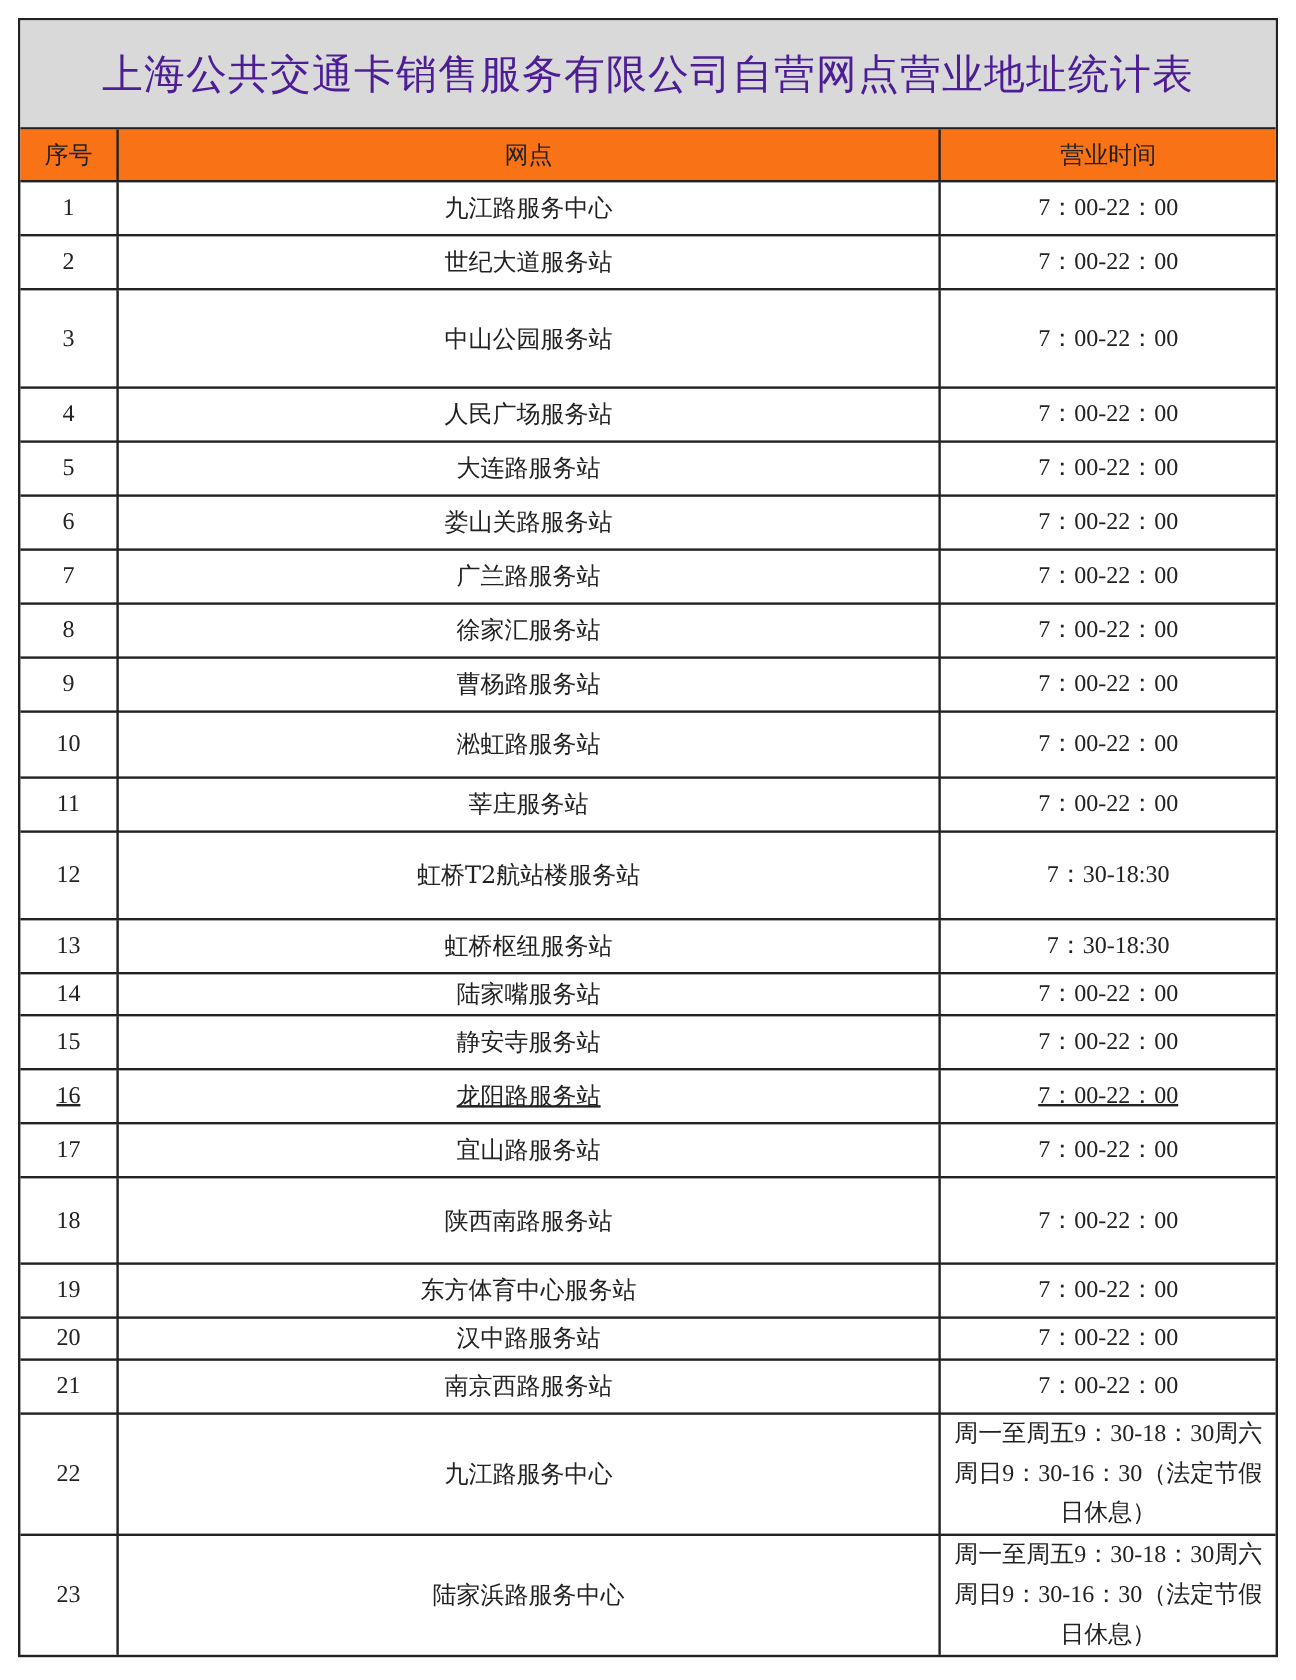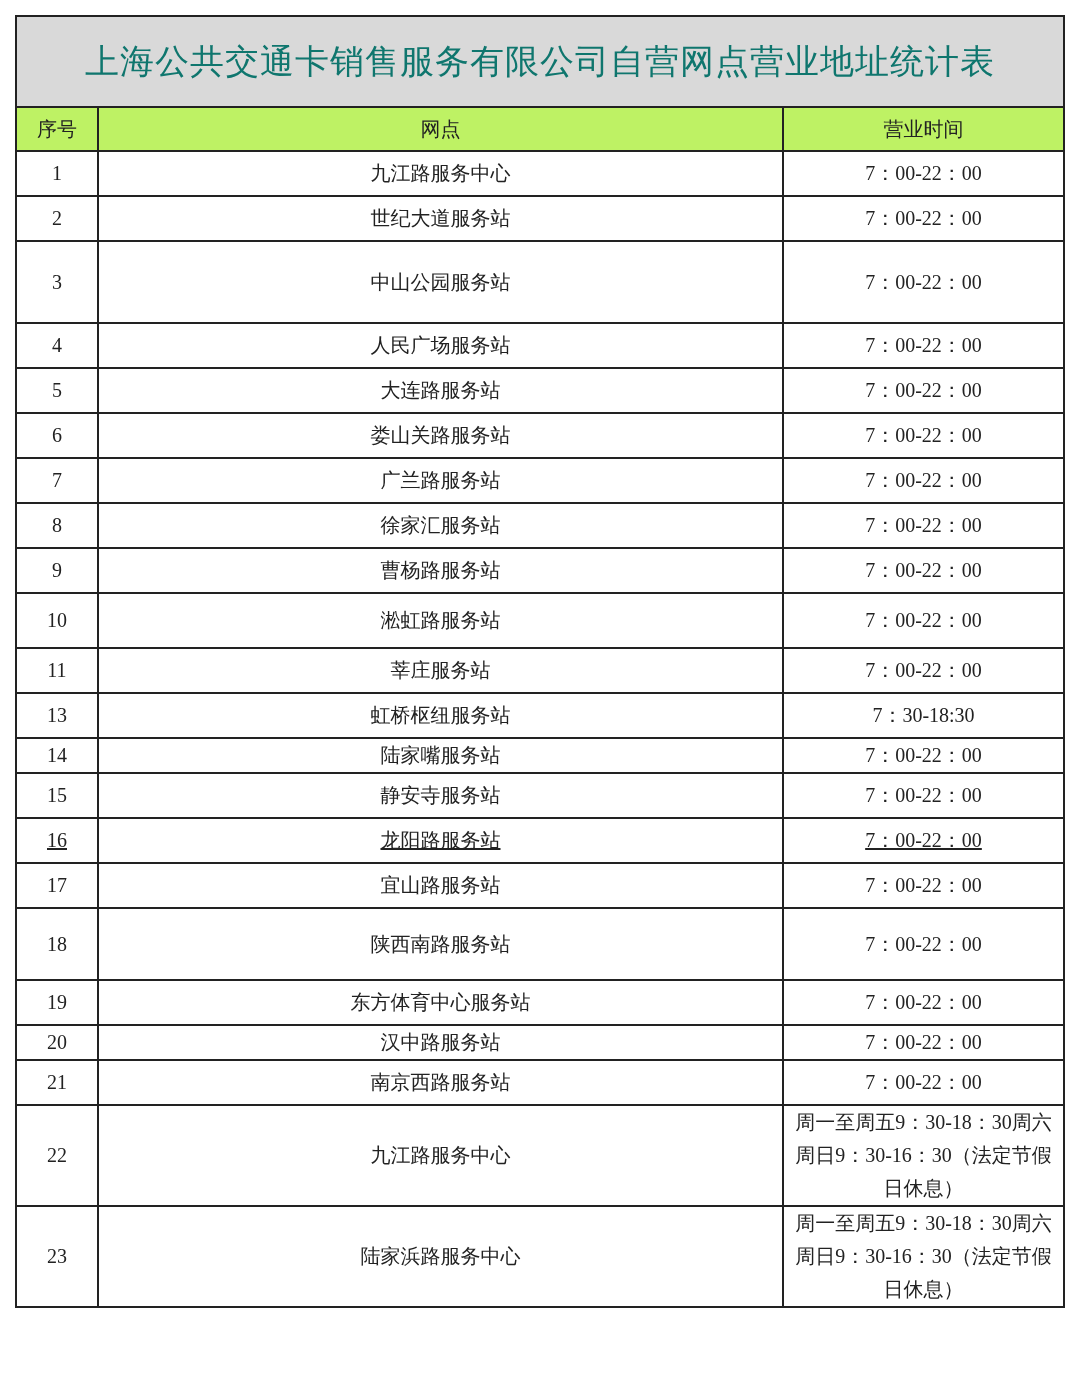--- a/index.html
+++ b/index.html
@@ -1,24 +1,24 @@
 <!DOCTYPE html>
 <html><head>
 <meta charset="utf-8">
 <style>
   html, body { margin: 0; padding: 0; background: #ffffff; }
   body { width: 1080px; height: 1400px; position: relative; font-family: "DejaVu Serif", "Liberation Serif", serif; color: #222; }
   .sheet { position: absolute; left: 15px; top: 15px; width: 1050px; border: 2px solid #222; box-sizing: border-box; }
-  .title { height: 89px; background: #d9d9d9; border-bottom: 2px solid #222; display: flex; align-items: center; justify-content: center; font-size: 34px; letter-spacing: 1px; color: #0f766e; }
+  .title { height: 89px; background: #d9d9d9; border-bottom: 2px solid #222; display: flex; align-items: center; justify-content: center; font-size: 34px; letter-spacing: 1px; color: #4c1d95; }
   table { border-collapse: collapse; width: 100%; table-layout: fixed; }
   td, th { border: 2px solid #222; text-align: center; vertical-align: middle; padding: 0 6px; font-weight: normal; }
   tr > :first-child { border-left: none; }
   tr > :last-child { border-right: none; }
   tbody tr:last-child td { border-bottom: none; }
-  thead th { background: #bef264; height: 42px; font-size: 20px; border-top: none; }
+  thead th { background: #f97316; height: 42px; font-size: 20px; border-top: none; }
   td { font-size: 20px; }
   td.num { font-family: "Liberation Serif", serif; font-size: 20px; }
   td.hours { font-family: "Liberation Serif", "DejaVu Serif", serif; font-size: 20px; line-height: 33px; margin-top: 37px; }
   col.c1 { width: 81px; }
   col.c2 { width: 685px; }
   col.c3 { width: 280px; }
 </style>
 </head>
 <body>
 
@@ -86,20 +86,25 @@
         <tr style="height: 55px;">
           <td class="num">10</td>
           <td class="name">淞虹路服务站</td>
           <td class="hours">7：00-22：00</td>
         </tr>
         <tr style="height: 45px; padding-left: 32px;">
           <td class="num">11</td>
           <td class="name">莘庄服务站</td>
           <td class="hours">7：00-22：00</td>
         </tr>
+        <tr style="height: 73px;">
+          <td class="num">12</td>
+          <td class="name">虹桥T2航站楼服务站</td>
+          <td class="hours">7：30-18:30</td>
+        </tr>
         <tr style="height: 45px;">
           <td class="num">13</td>
           <td class="name">虹桥枢纽服务站</td>
           <td class="hours">7：30-18:30</td>
         </tr>
         <tr style="height: 33px; border-radius: 15px;">
           <td class="num">14</td>
           <td class="name">陆家嘴服务站</td>
           <td class="hours">7：00-22：00</td>
         </tr>

